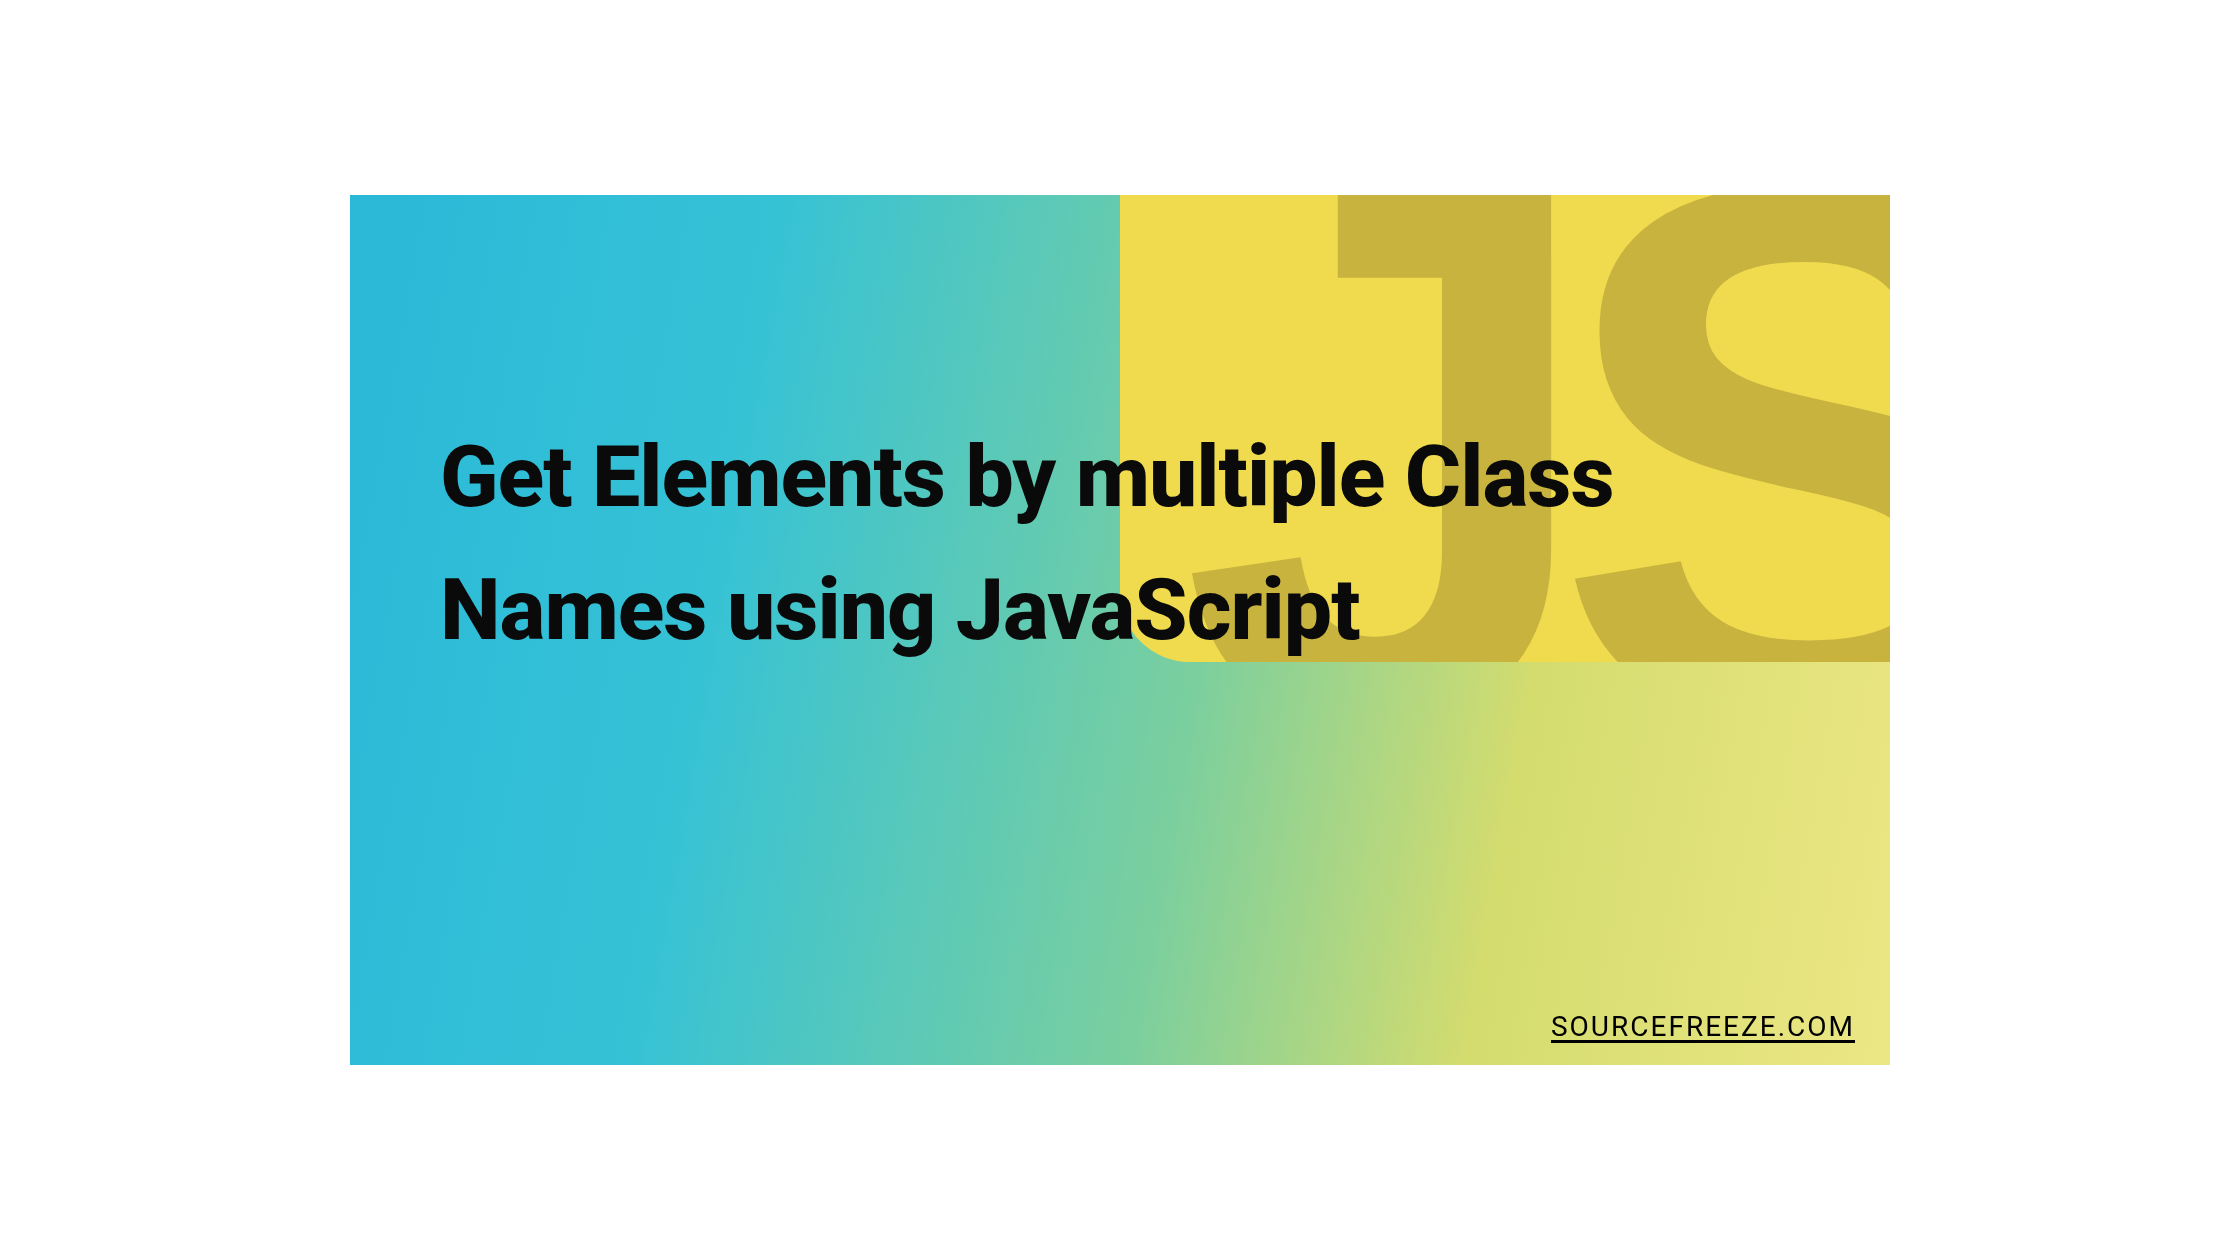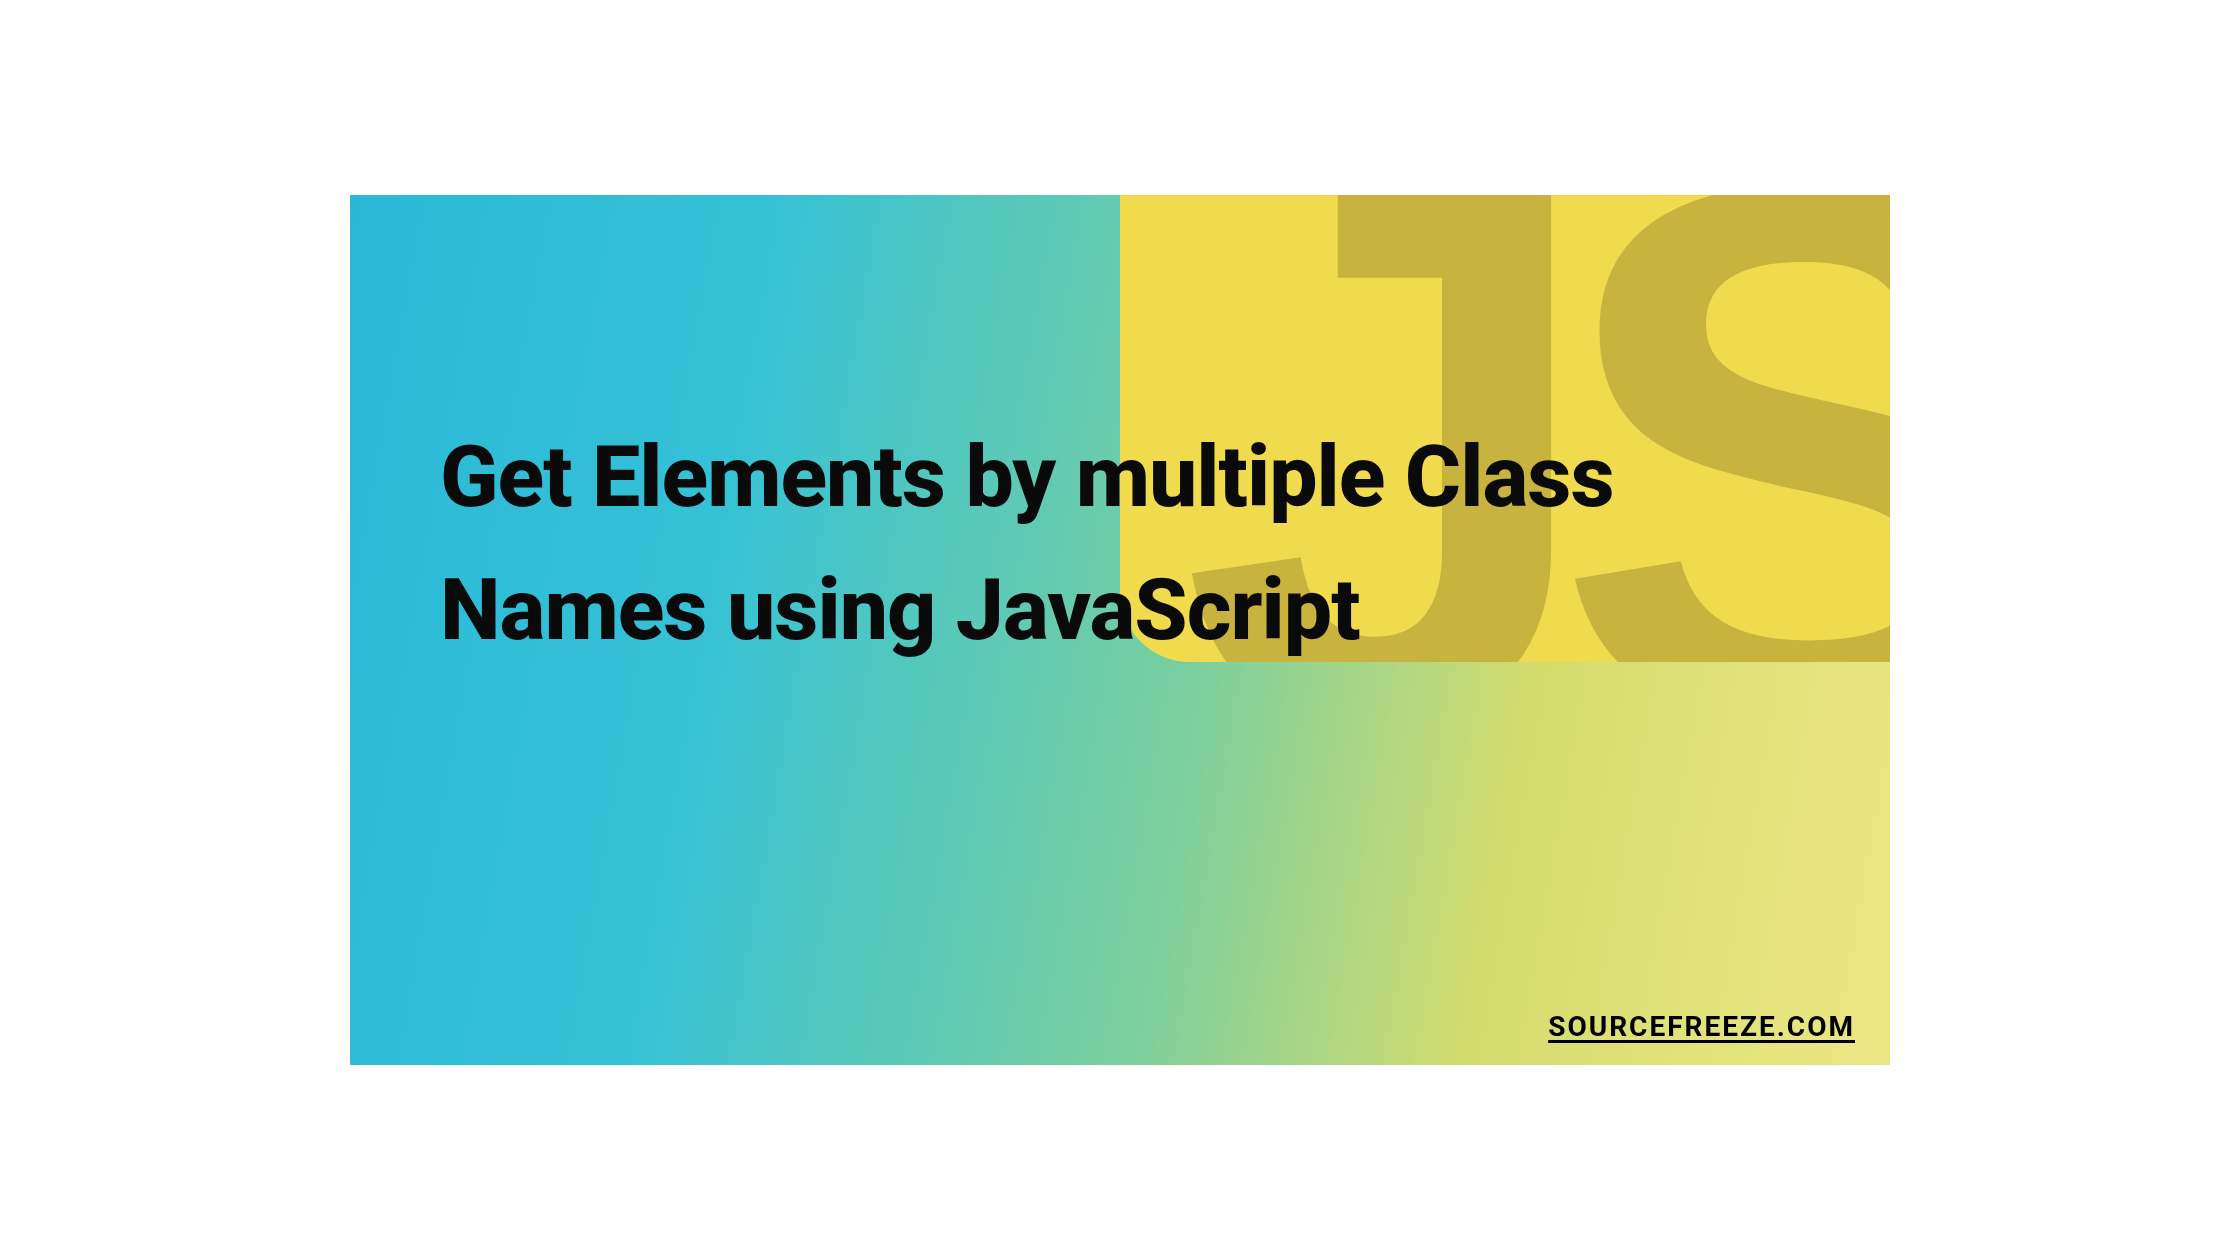--- a/index.html
+++ b/index.html
@@ -59,21 +59,21 @@
       color: #0a0a0a;
       line-height: 1.55;
       letter-spacing: -1px;
     }
     
     .source {
       position: absolute;
       right: 35px;
       bottom: 22px;
       font-size: 28px;
-      font-weight: 700;
+      font-weight: 400;
       color: #000;
       letter-spacing: 2px;
       text-decoration: underline;
       text-underline-offset: 4px;
       text-decoration-thickness: 3px;
     }
   </style>
 </head>
 <body>
 

